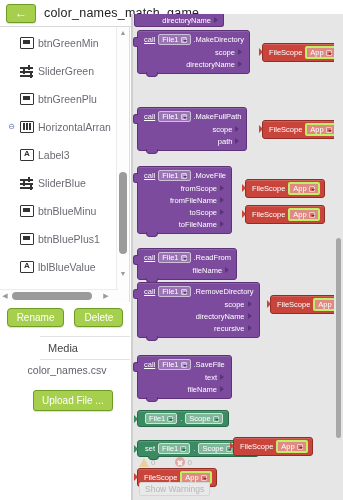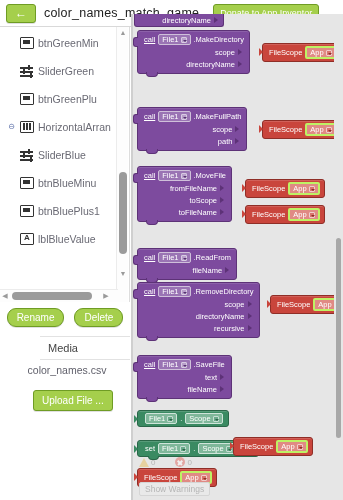--- a/index.html
+++ b/index.html
@@ -116,21 +116,21 @@
     position: absolute; left: 12px; top: 2px; width: 80px; height: 8px;
     background: #9b9b9b; border-radius: 4px;
   }
 
   .btn-row {
     position: absolute; left: 0; top: 275px; width: 130px; height: 30px;
     display: flex; align-items: center; justify-content: center; gap: 10px;
     background: #ffffff;
   }
   .sm-btn {
-    background: #a5cf4c; border: 1px solid #6f9c24; border-radius: 9px;
+    background: #a5cf4c; border: 1px solid #6f9c24; border-radius: 4px;
     color: #ffffff; font-size: 10px; padding: 3px 9px; cursor: pointer;
     box-shadow: 0 1px 0 rgba(0,0,0,.12);
   }
 
   .media-hdr {
     position: absolute; left: 0; top: 309px; width: 130px; height: 24px;
     border-top: 1px solid #e2e2e2; border-bottom: 1px solid #e2e2e2;
     display: flex; align-items: center; padding-left: 8px;
     font-size: 11px; color: #444; background: #fff; margin-left: 40px;
   }
@@ -316,21 +316,20 @@
   }
 </style>
 </head>
 <body>
 
 <div id="app">
 
   <div class="topbar">
     <div class="back-btn">←</div>
     <div class="proj-title">color_names_match_game</div>
-    <div class="donate-btn">Donate to App Inventor</div>
   </div>
 
   <div class="left-panel">
 
     <div class="tree-wrap">
       <div class="tree" id="tree-list">
           <div class="tree-row">
             <span class="expander blank"></span>
             <span class="cicon btn"></span>
             <span class="tree-label">btnGreenMin</span>
@@ -342,20 +341,25 @@
           </div>
           <div class="tree-row">
             <span class="expander blank"></span>
             <span class="cicon btn"></span>
             <span class="tree-label">btnGreenPlu</span>
           </div>
           <div class="tree-row">
             <span class="expander">⊖</span>
             <span class="cicon harr"></span>
             <span class="tree-label">HorizontalArran</span>
+          </div>
+          <div class="tree-row">
+            <span class="expander blank"></span>
+            <span class="cicon label"></span>
+            <span class="tree-label">Label3</span>
           </div>
           <div class="tree-row">
             <span class="expander blank"></span>
             <span class="cicon slider"></span>
             <span class="tree-label">SliderBlue</span>
           </div>
           <div class="tree-row">
             <span class="expander blank"></span>
             <span class="cicon btn"></span>
             <span class="tree-label">btnBlueMinu</span>
@@ -444,20 +448,23 @@
               <span class="caret"></span>
             </span>
           </div></div>
         <div class="blk" style="left: 6px; top: 152px;"><div class="call-blk" style="position: relative; display: inline-block; min-width: 95px;"><span class="left-notch"></span><div class="hdr">
               <span class="kw">call</span>
               <span class="dd">
                 <span>File1</span>
                 <span class="caret"></span>
               </span>
               <span>.MoveFile</span>
+            </div><div class="sock-row">
+              <span class="sock-lbl">fromScope</span>
+              <span class="plug"></span>
             </div><div class="sock-row">
               <span class="sock-lbl">fromFileName</span>
               <span class="plug"></span>
             </div><div class="sock-row">
               <span class="sock-lbl">toScope</span>
               <span class="plug"></span>
             </div><div class="sock-row">
               <span class="sock-lbl">toFileName</span>
               <span class="plug"></span>
             </div><span class="bottom-nub"></span></div><div class="fs-blk" style="position: absolute; left: 108px; top: 13px;">

